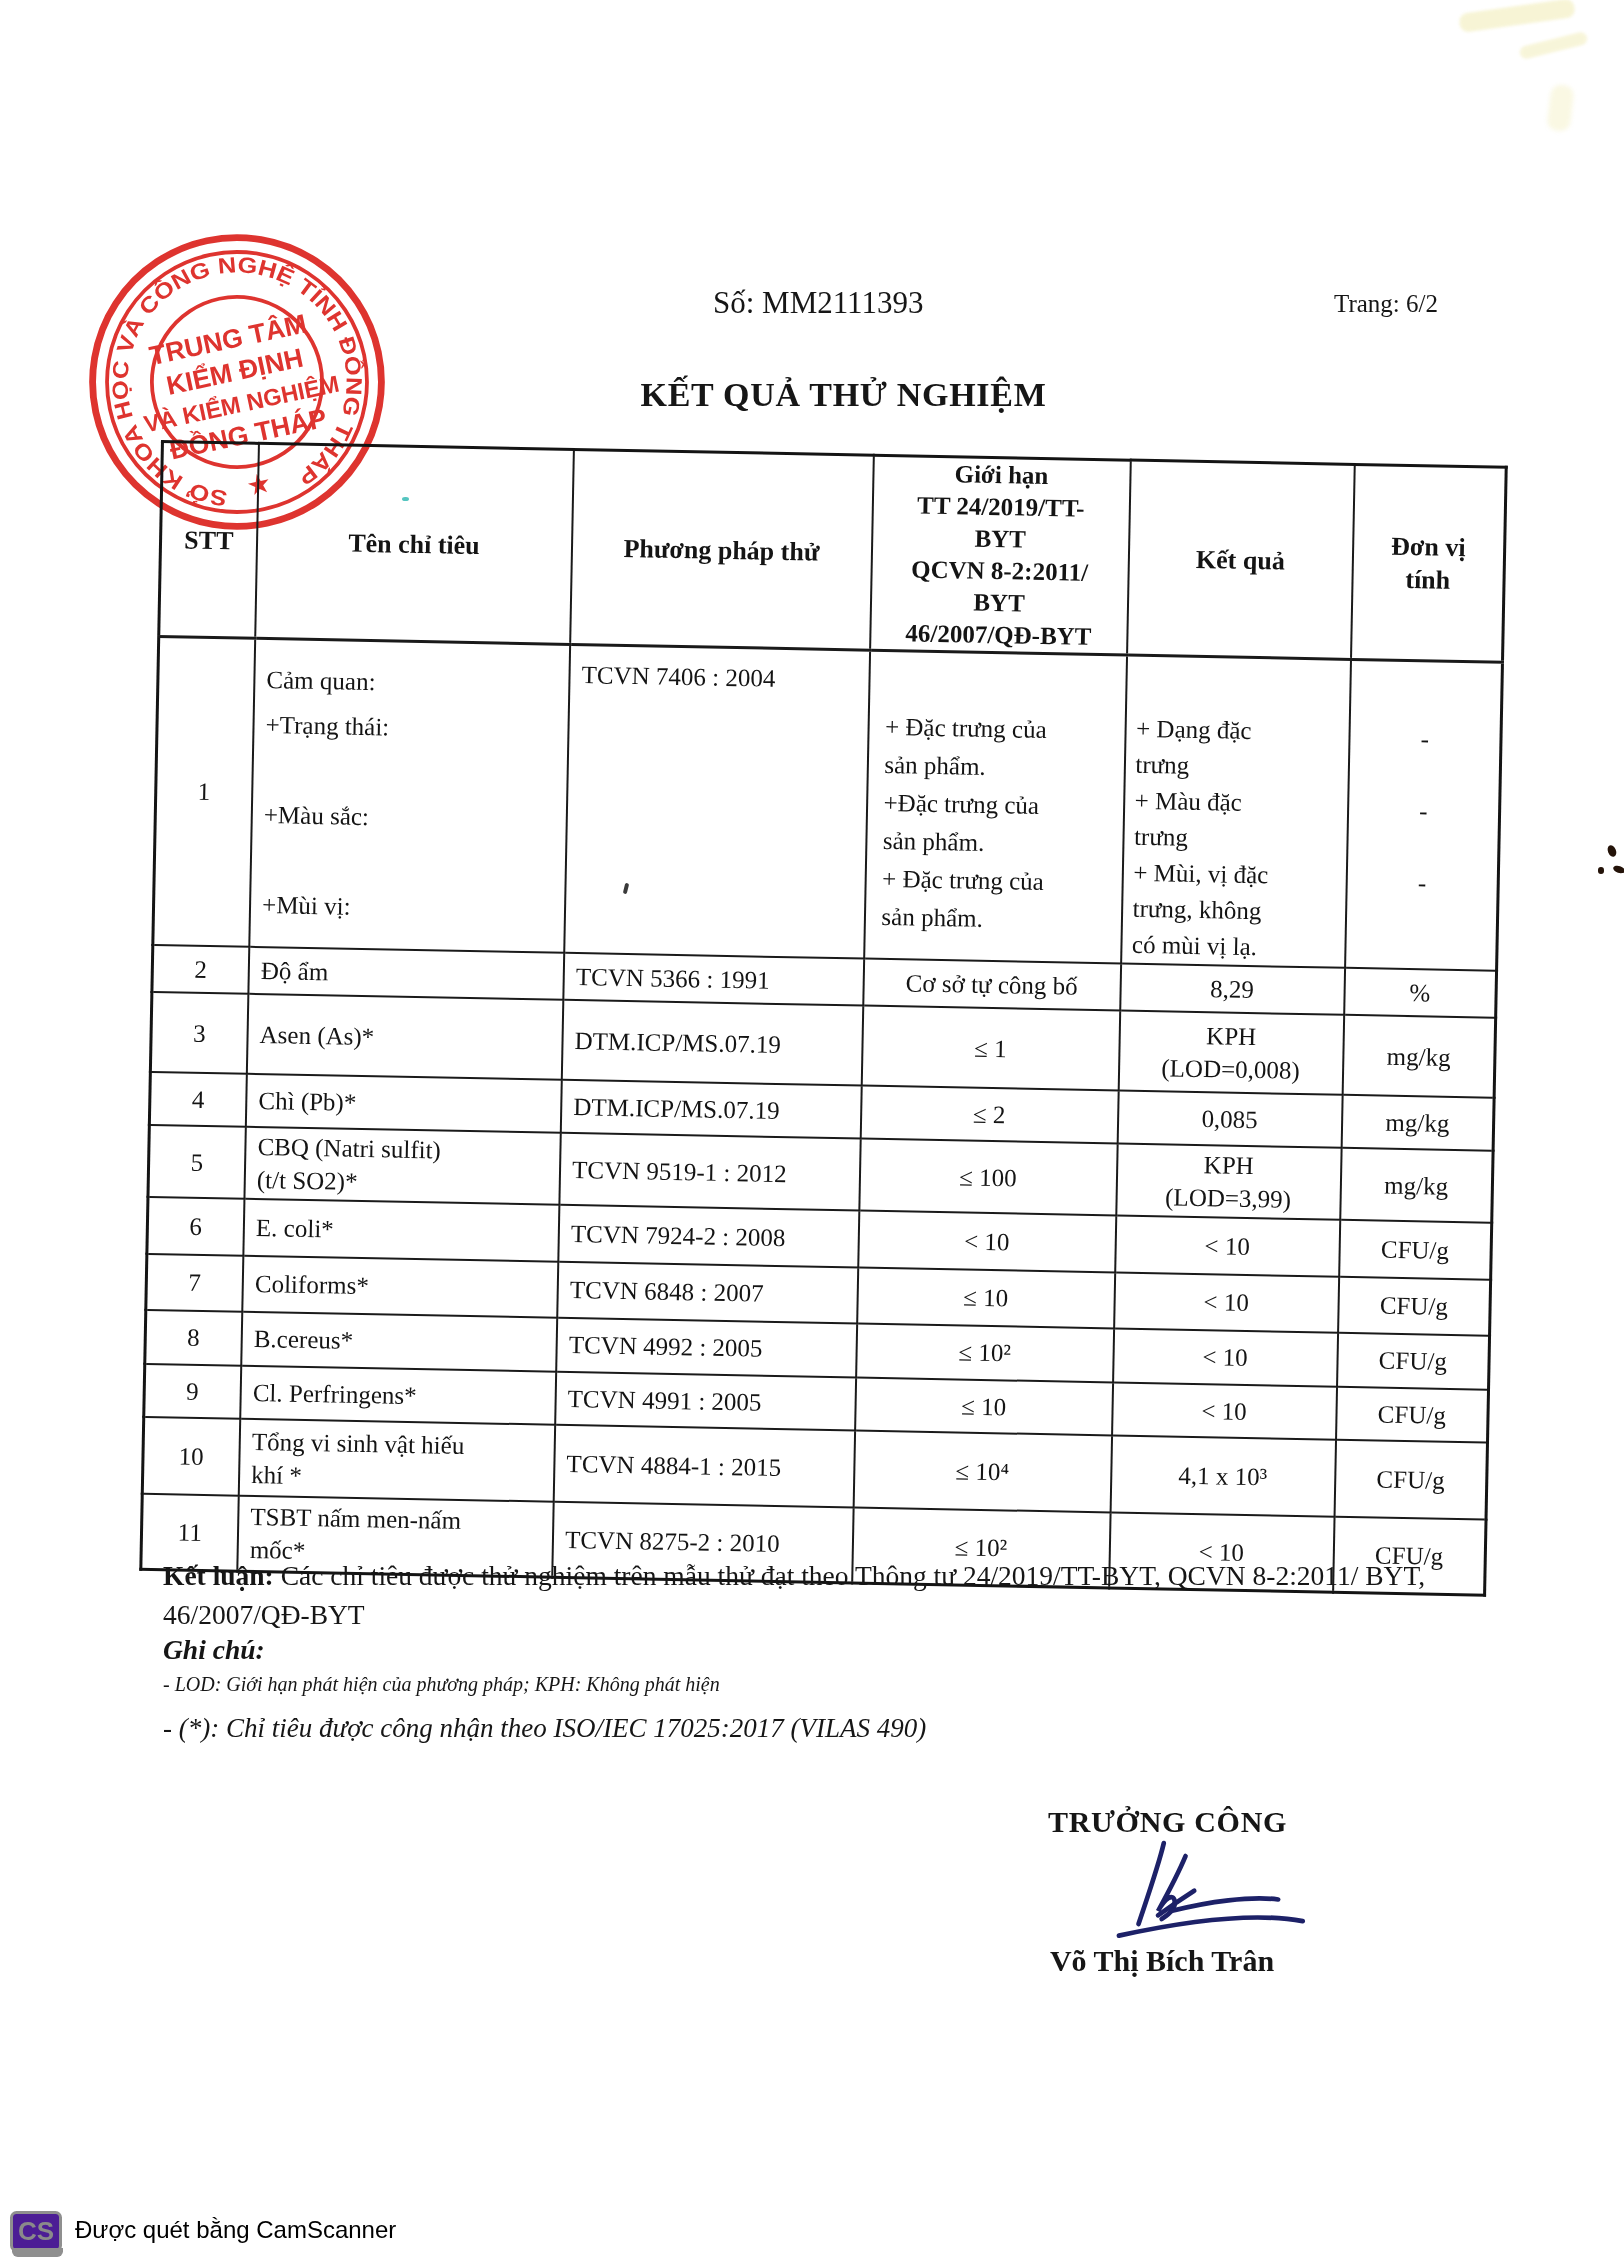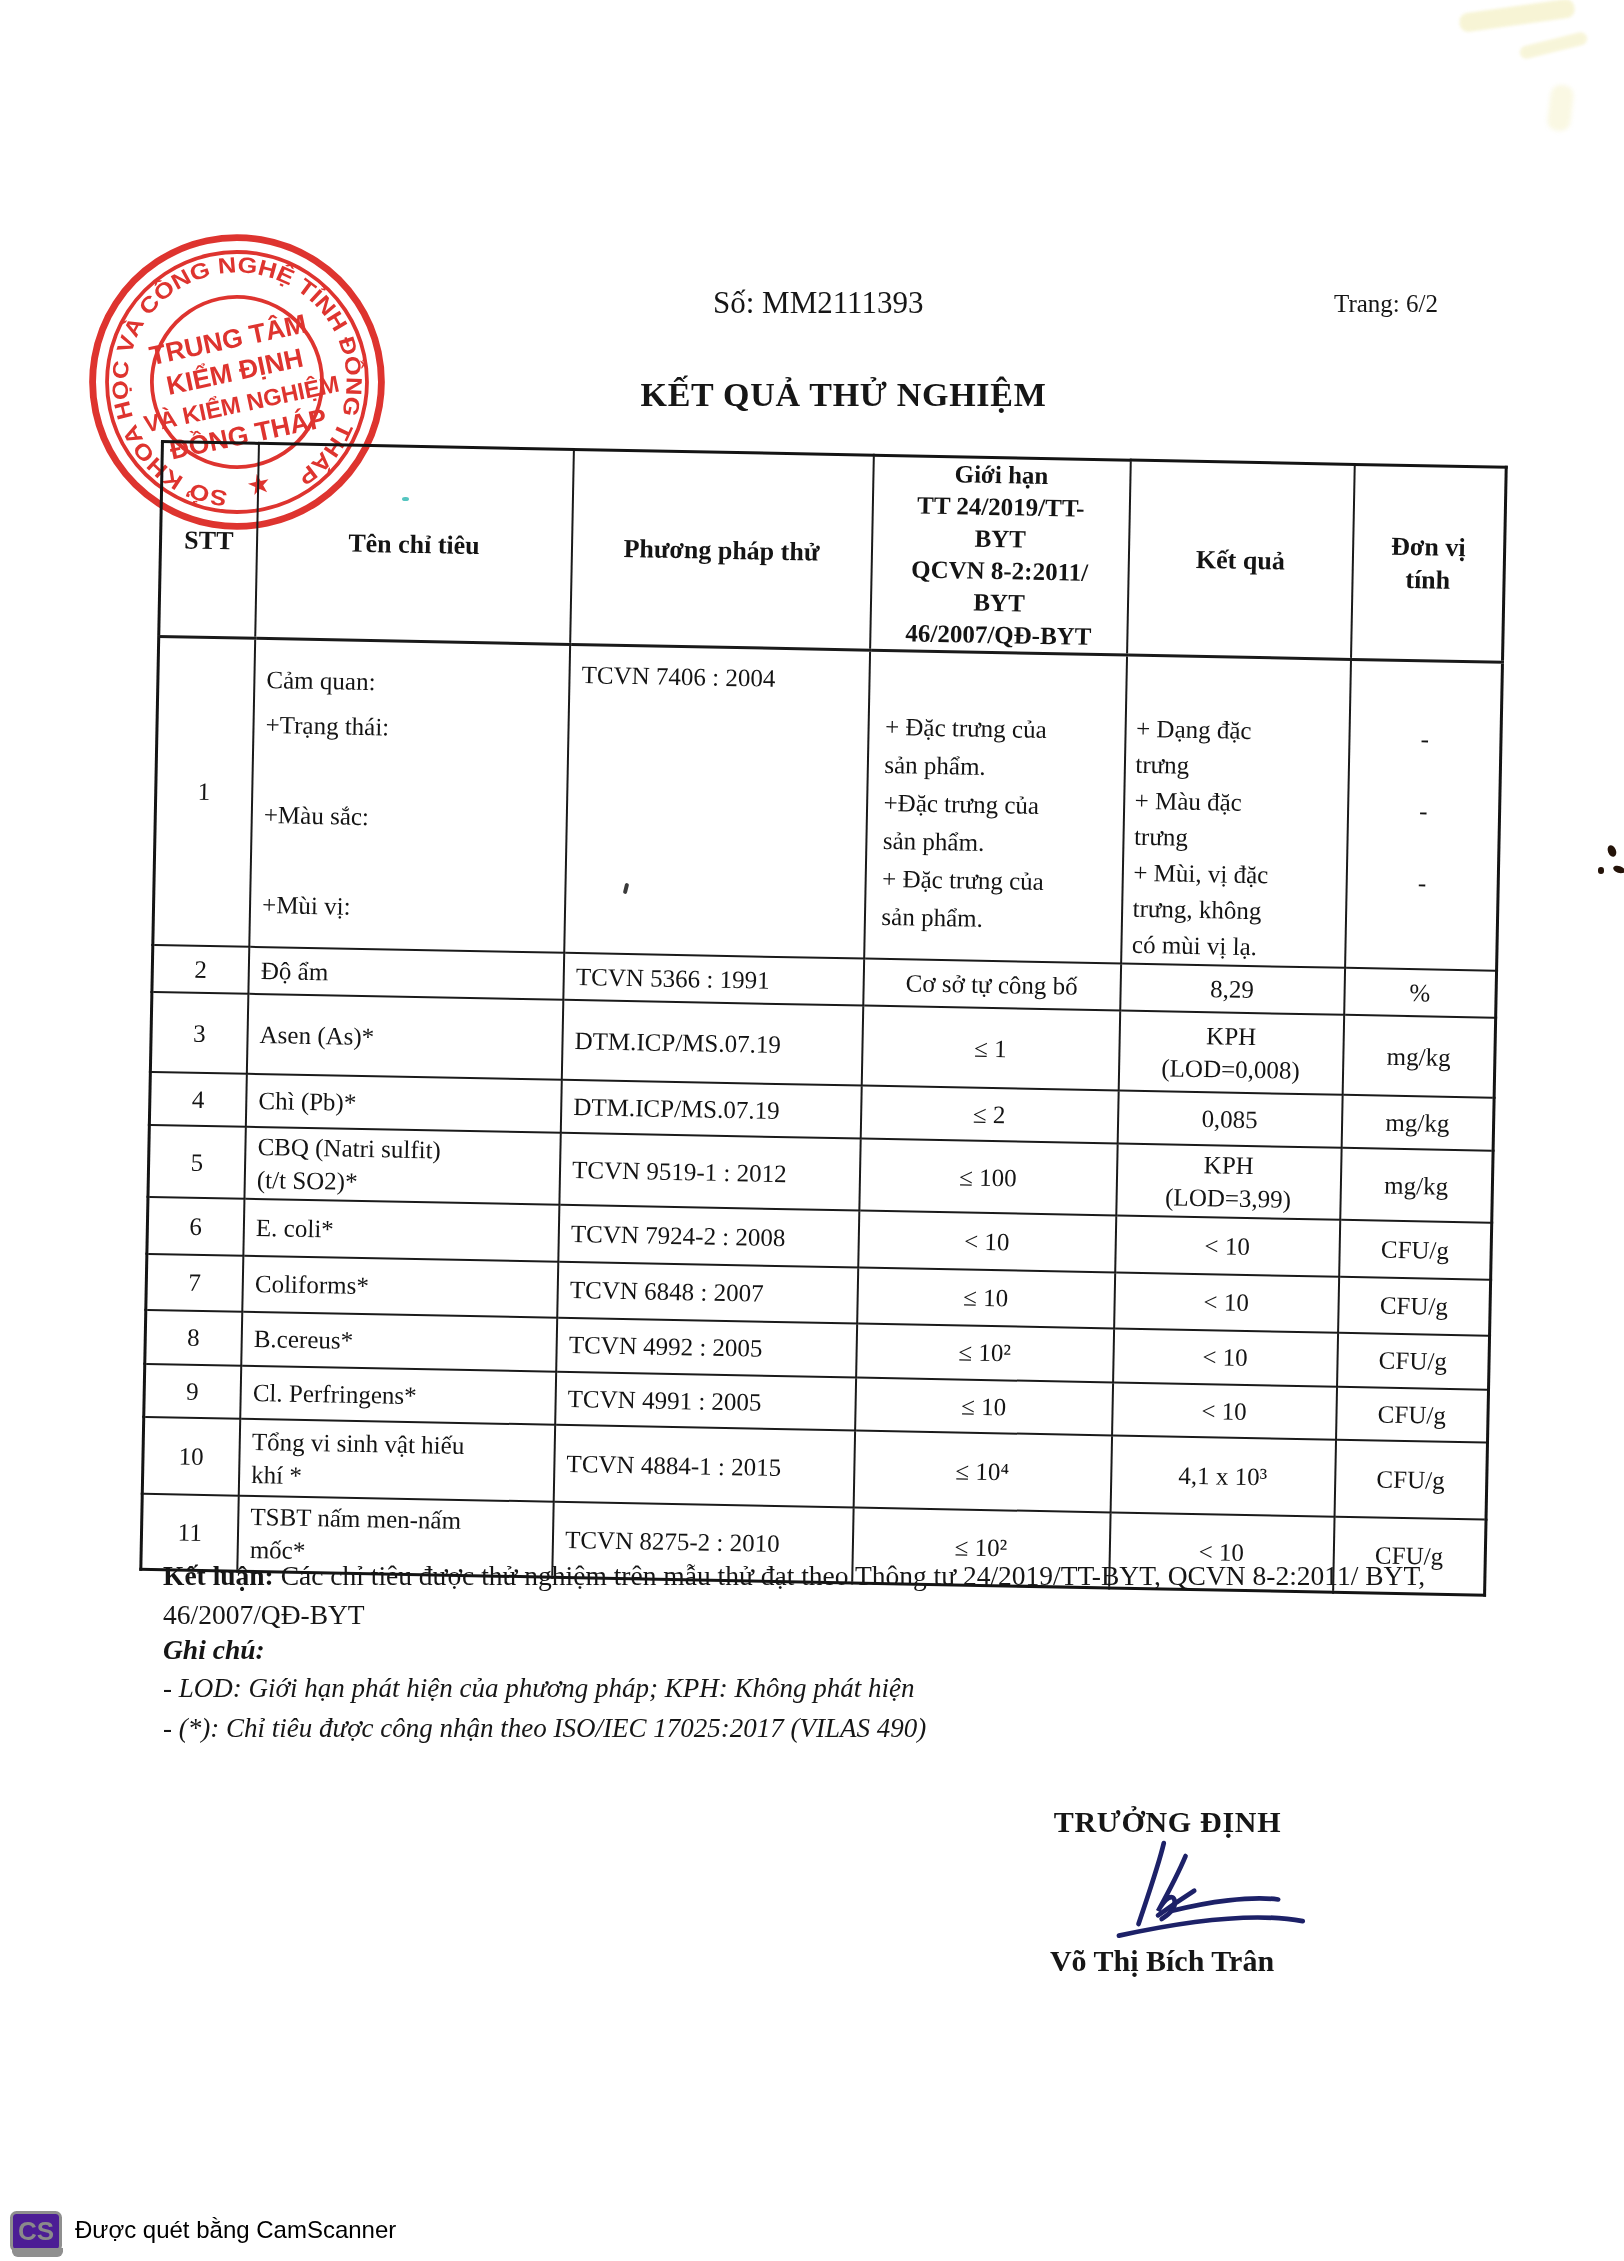--- a/index.html
+++ b/index.html
@@ -34,21 +34,21 @@
   tr.t1 td.m{padding-top:13px;}
   tr.t1 td.l{padding-top:56px;line-height:38px;text-align:left;padding-left:16px;}
   tr.t1 td.r{padding-top:54px;line-height:36px;text-align:left;padding-left:10px;}
   tr.t1 td.u{padding-top:41px;line-height:72px;}
   tr.two td{line-height:33px;}
 
   
   .conclusion{left:163px;top:1556px;width:1338px;font-size:27.5px;line-height:39px;}
   .conclusion b{font-weight:bold;}
   .notes-label{left:163px;top:1634px;font-size:27.5px;font-weight:bold;font-style:italic;}
-  .note1{left:163px;top:1673px;font-size:27px;font-style:italic;}
+  .note1{left:163px;top:1673px;font-size:20px;font-style:italic;}
   .note2{left:163px;top:1713px;font-size:27px;font-style:italic;}
 
   
   .sig-role{left:1019px;top:1805px;width:297px;text-align:center;font-size:30px;font-weight:bold;letter-spacing:0.7px;}
   .sig-svg{left:1077px;top:1837px;}
   .sig-name{left:1010px;top:1944px;width:304px;text-align:center;font-size:30px;font-weight:bold;}
 
   
   .cs-box{left:10px;top:2211px;width:46px;height:35px;border:3.6px solid #8f8f8f;border-radius:6.5px;
           background:#4c1d95;color:#8a8a8a;font-family:"Liberation Sans","DejaVu Sans",sans-serif;
@@ -231,21 +231,21 @@
     </table>
 </div>
 
 <div class="abs conclusion">
   <b>Kết luận:</b><span> Các chỉ tiêu được thử nghiệm trên mẫu thử đạt theo Thông tư 24/2019/TT-BYT, QCVN 8-2:2011/ BYT, 46/2007/QĐ-BYT</span>
 </div>
 <div class="abs notes-label">Ghi chú:</div>
 <div class="abs note1">- LOD: Giới hạn phát hiện của phương pháp; KPH: Không phát hiện</div>
 <div class="abs note2">- (*): Chỉ tiêu được công nhận theo ISO/IEC 17025:2017 (VILAS 490)</div>
 
-<div class="abs sig-role">TRƯỞNG ĐỊNH</div>
+<div class="abs sig-role">TRƯỞNG CÔNG</div>
 <svg class="abs sig-svg" width="246" height="109" viewBox="0 0 340 150">
   <g fill="none" stroke="#1d2168" stroke-width="6.5" stroke-linecap="round">
     <path d="M120,8 C113,38 99,78 85,120"></path>
     <path d="M150,26 C140,50 124,80 112,102 C122,84 133,77 135,88 C137,99 125,108 117,113"></path>
     <path d="M112,108 C130,95 148,83 162,74"></path>
     <path d="M130,102 C182,89 240,81 278,86"></path>
     <path d="M58,136 C140,118 242,103 312,116"></path>
   </g>
 </svg>
 <div class="abs sig-name">Võ Thị Bích Trân</div>

